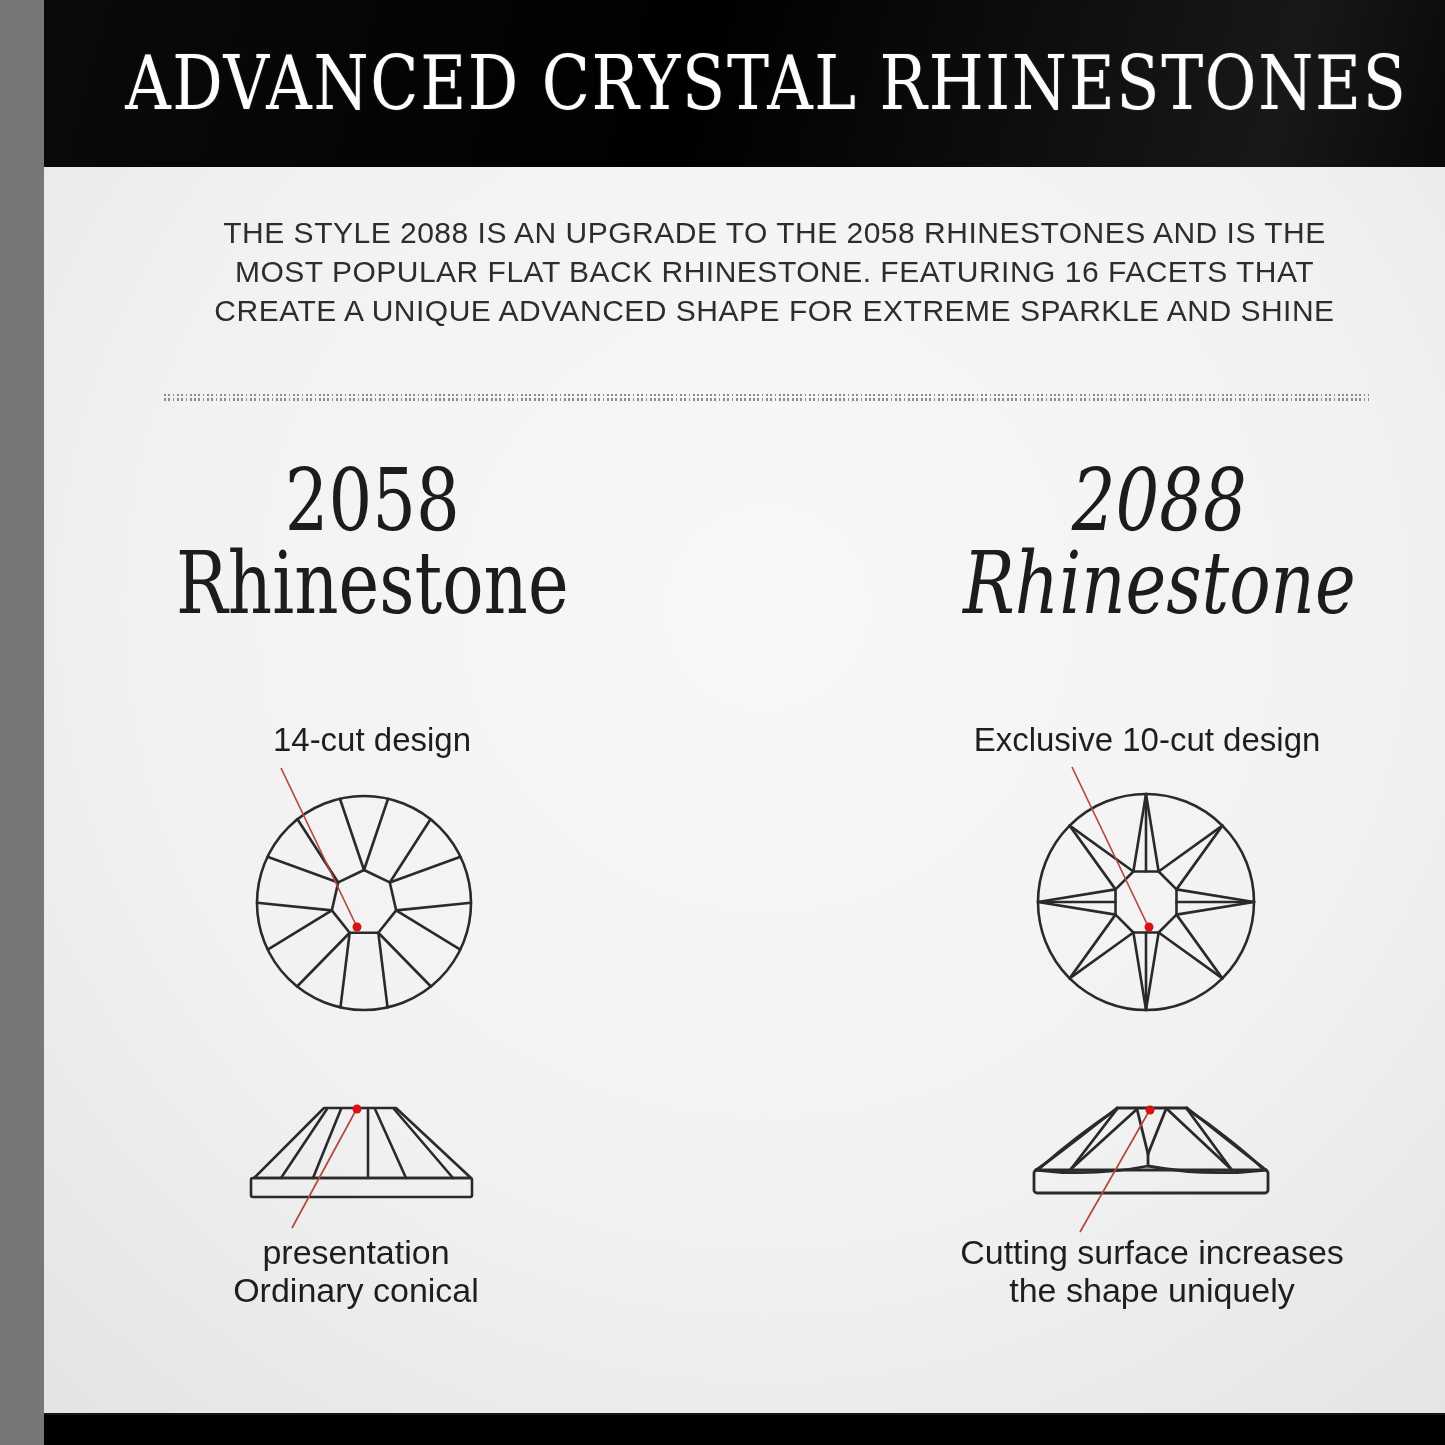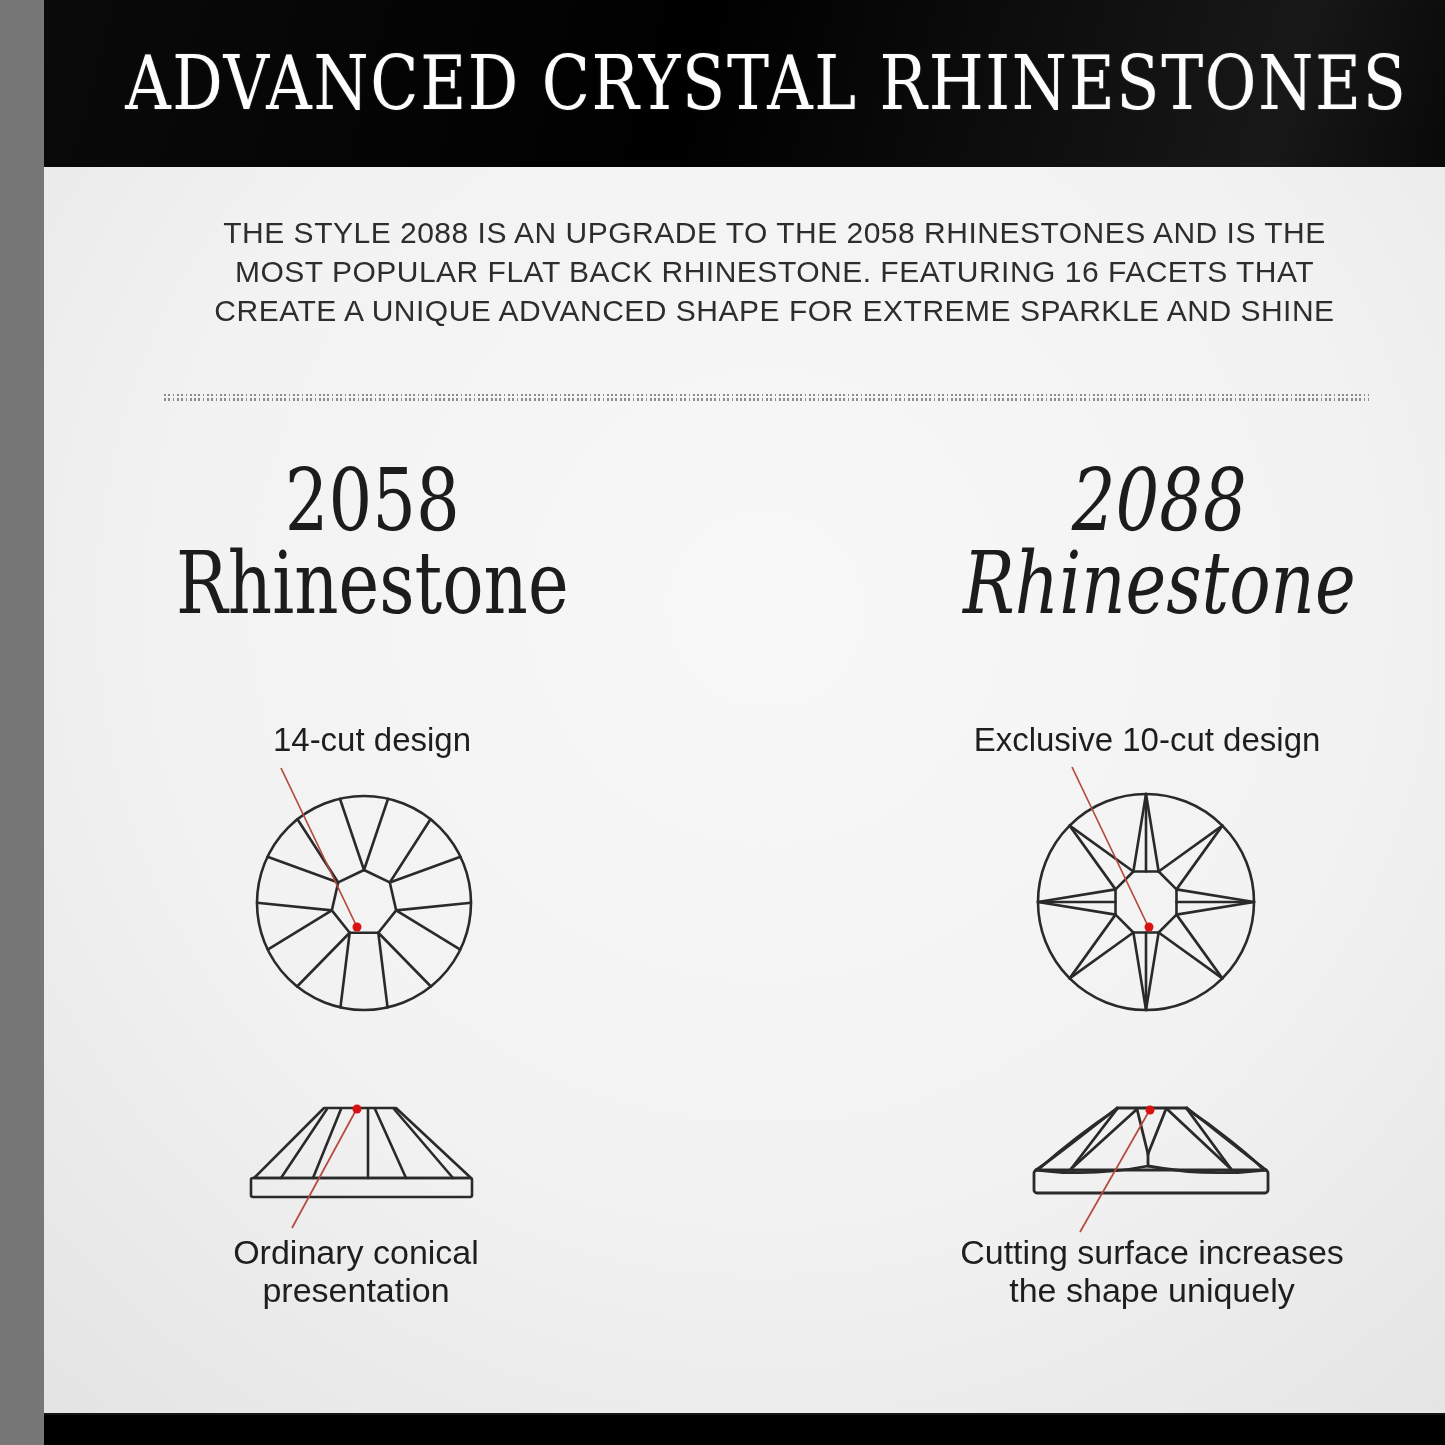--- a/index.html
+++ b/index.html
@@ -159,22 +159,22 @@
         <line x1="311" y1="1112" x2="248" y2="1228"></line>
         <line x1="1104" y1="1113" x2="1036" y2="1232"></line>
       </g>
       <circle cx="313" cy="927" r="4.5" fill="#d91111" stroke="none"></circle>
       <circle cx="1105" cy="927" r="4.5" fill="#d91111" stroke="none"></circle>
       <circle cx="313" cy="1109" r="4.5" fill="#d91111" stroke="none"></circle>
       <circle cx="1106" cy="1110" r="4.5" fill="#d91111" stroke="none"></circle>
     </svg>
 
   <div class="caption left">
+    <span>presentation</span>
     <span>Ordinary conical</span>
-    <span>presentation</span>
   </div>
 
   <div class="caption right">
     <span>Cutting surface increases</span>
     <span>the shape uniquely</span>
   </div>
 
   <footer class="band bottom"></footer>
 </div>
 

